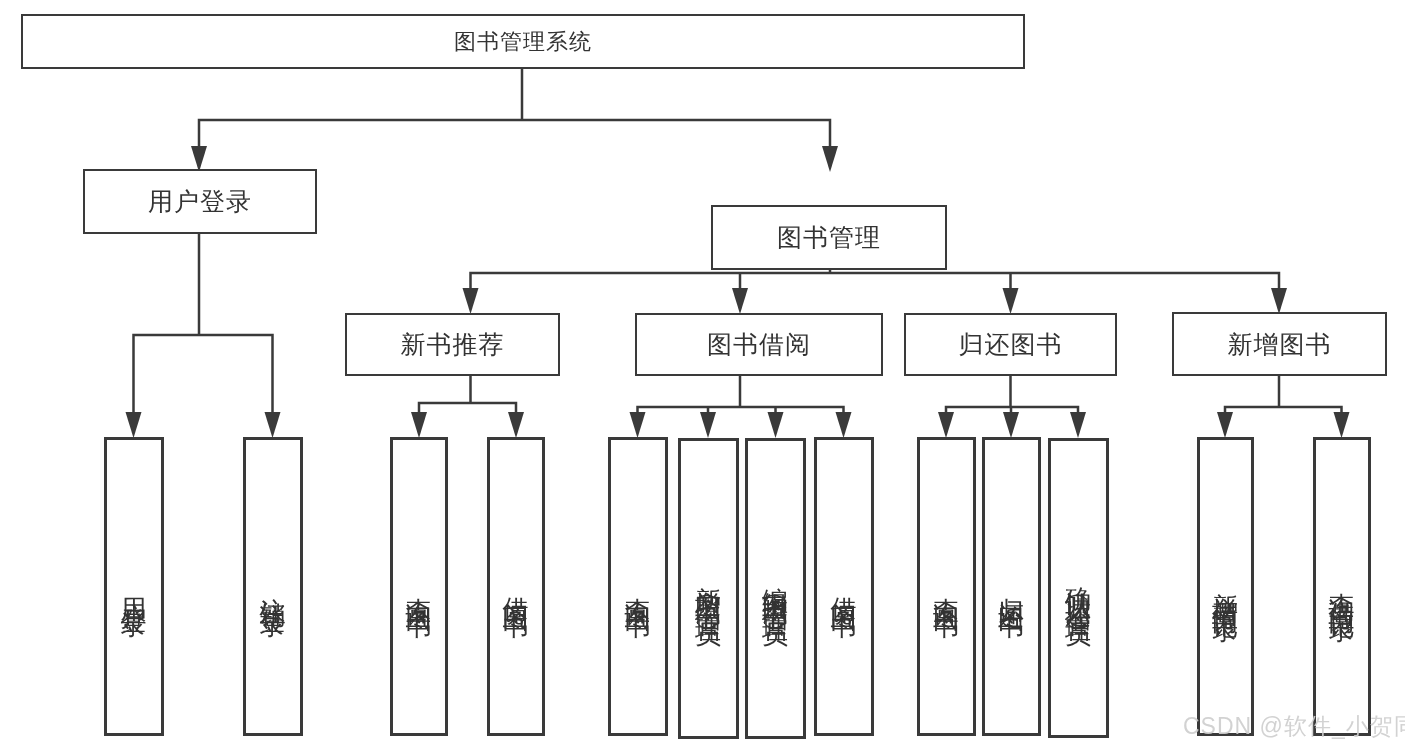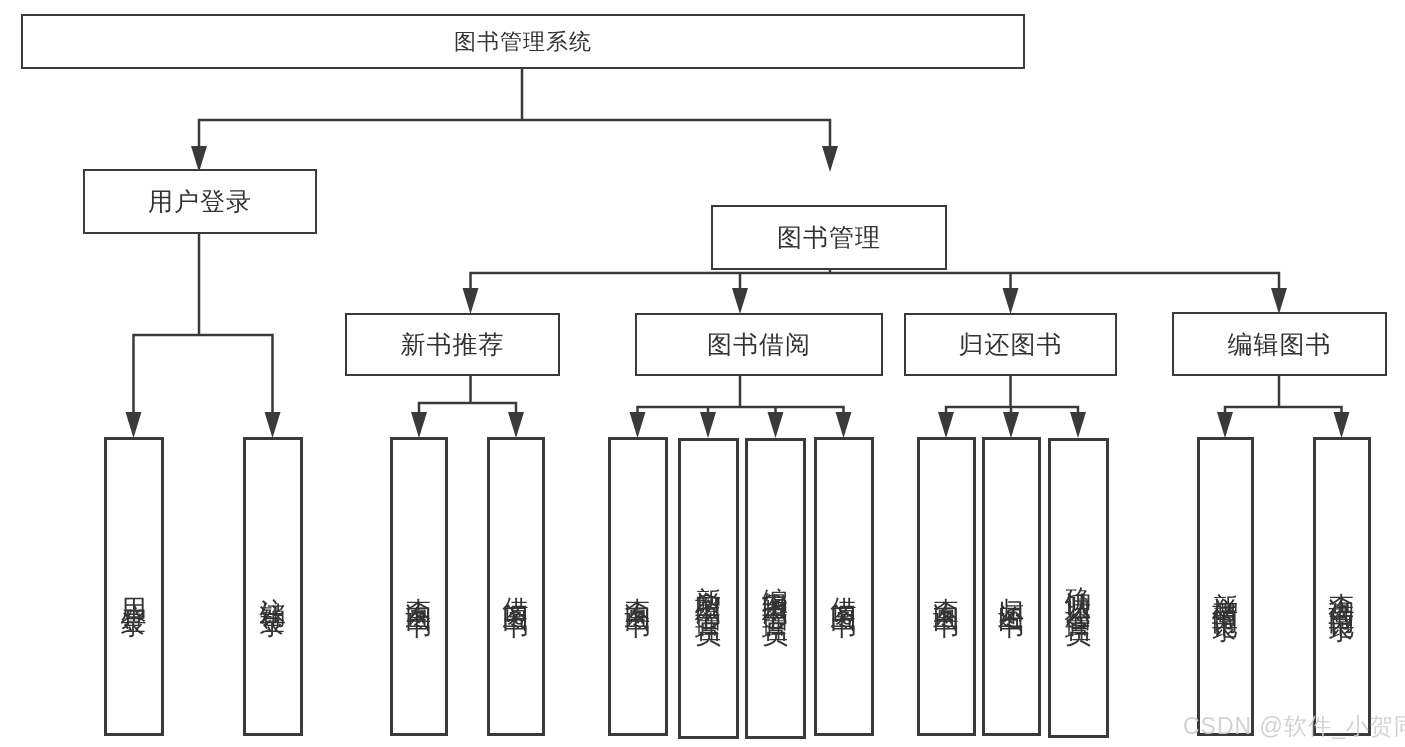--- a/index.html
+++ b/index.html
@@ -111,21 +111,21 @@
   </svg>
 
   <div class="box root" style="left:21px; top:14px; width:1004px; height:55px;">图书管理系统</div>
 
   <div class="box hnode" style="left:83px; top:169px; width:234px; height:65px;">用户登录</div>
   <div class="box hnode" style="left:711px; top:169px; width:236px; height:65px;margin-top:36px;">图书管理</div>
 
   <div class="box hnode" style="left:345px; top:313px; width:215px; height:63px;">新书推荐</div>
   <div class="box hnode" style="left:635px; top:313px; width:248px; height:63px;">图书借阅</div>
   <div class="box hnode" style="left:904px; top:313px; width:213px; height:63px;">归还图书</div>
-  <div class="box hnode" style="left:1172px; top:312px; width:215px; height:64px;">编辑图书</div>
+  <div class="box hnode" style="left:1172px; top:312px; width:215px; height:64px;">新增图书</div>
 
   <div class="box leaf" style="left:104px; top:437px; width:60px; height:299px;">
     <span class="vtext">用户登录</span>
   </div>
   <div class="box leaf" style="left:243px; top:437px; width:60px; height:299px;">
     <span class="vtext">注销登录</span>
   </div>
 
   <div class="box leaf" style="left:390px; top:437px; width:58px; height:299px;">
     <span class="vtext">查询图书</span>

